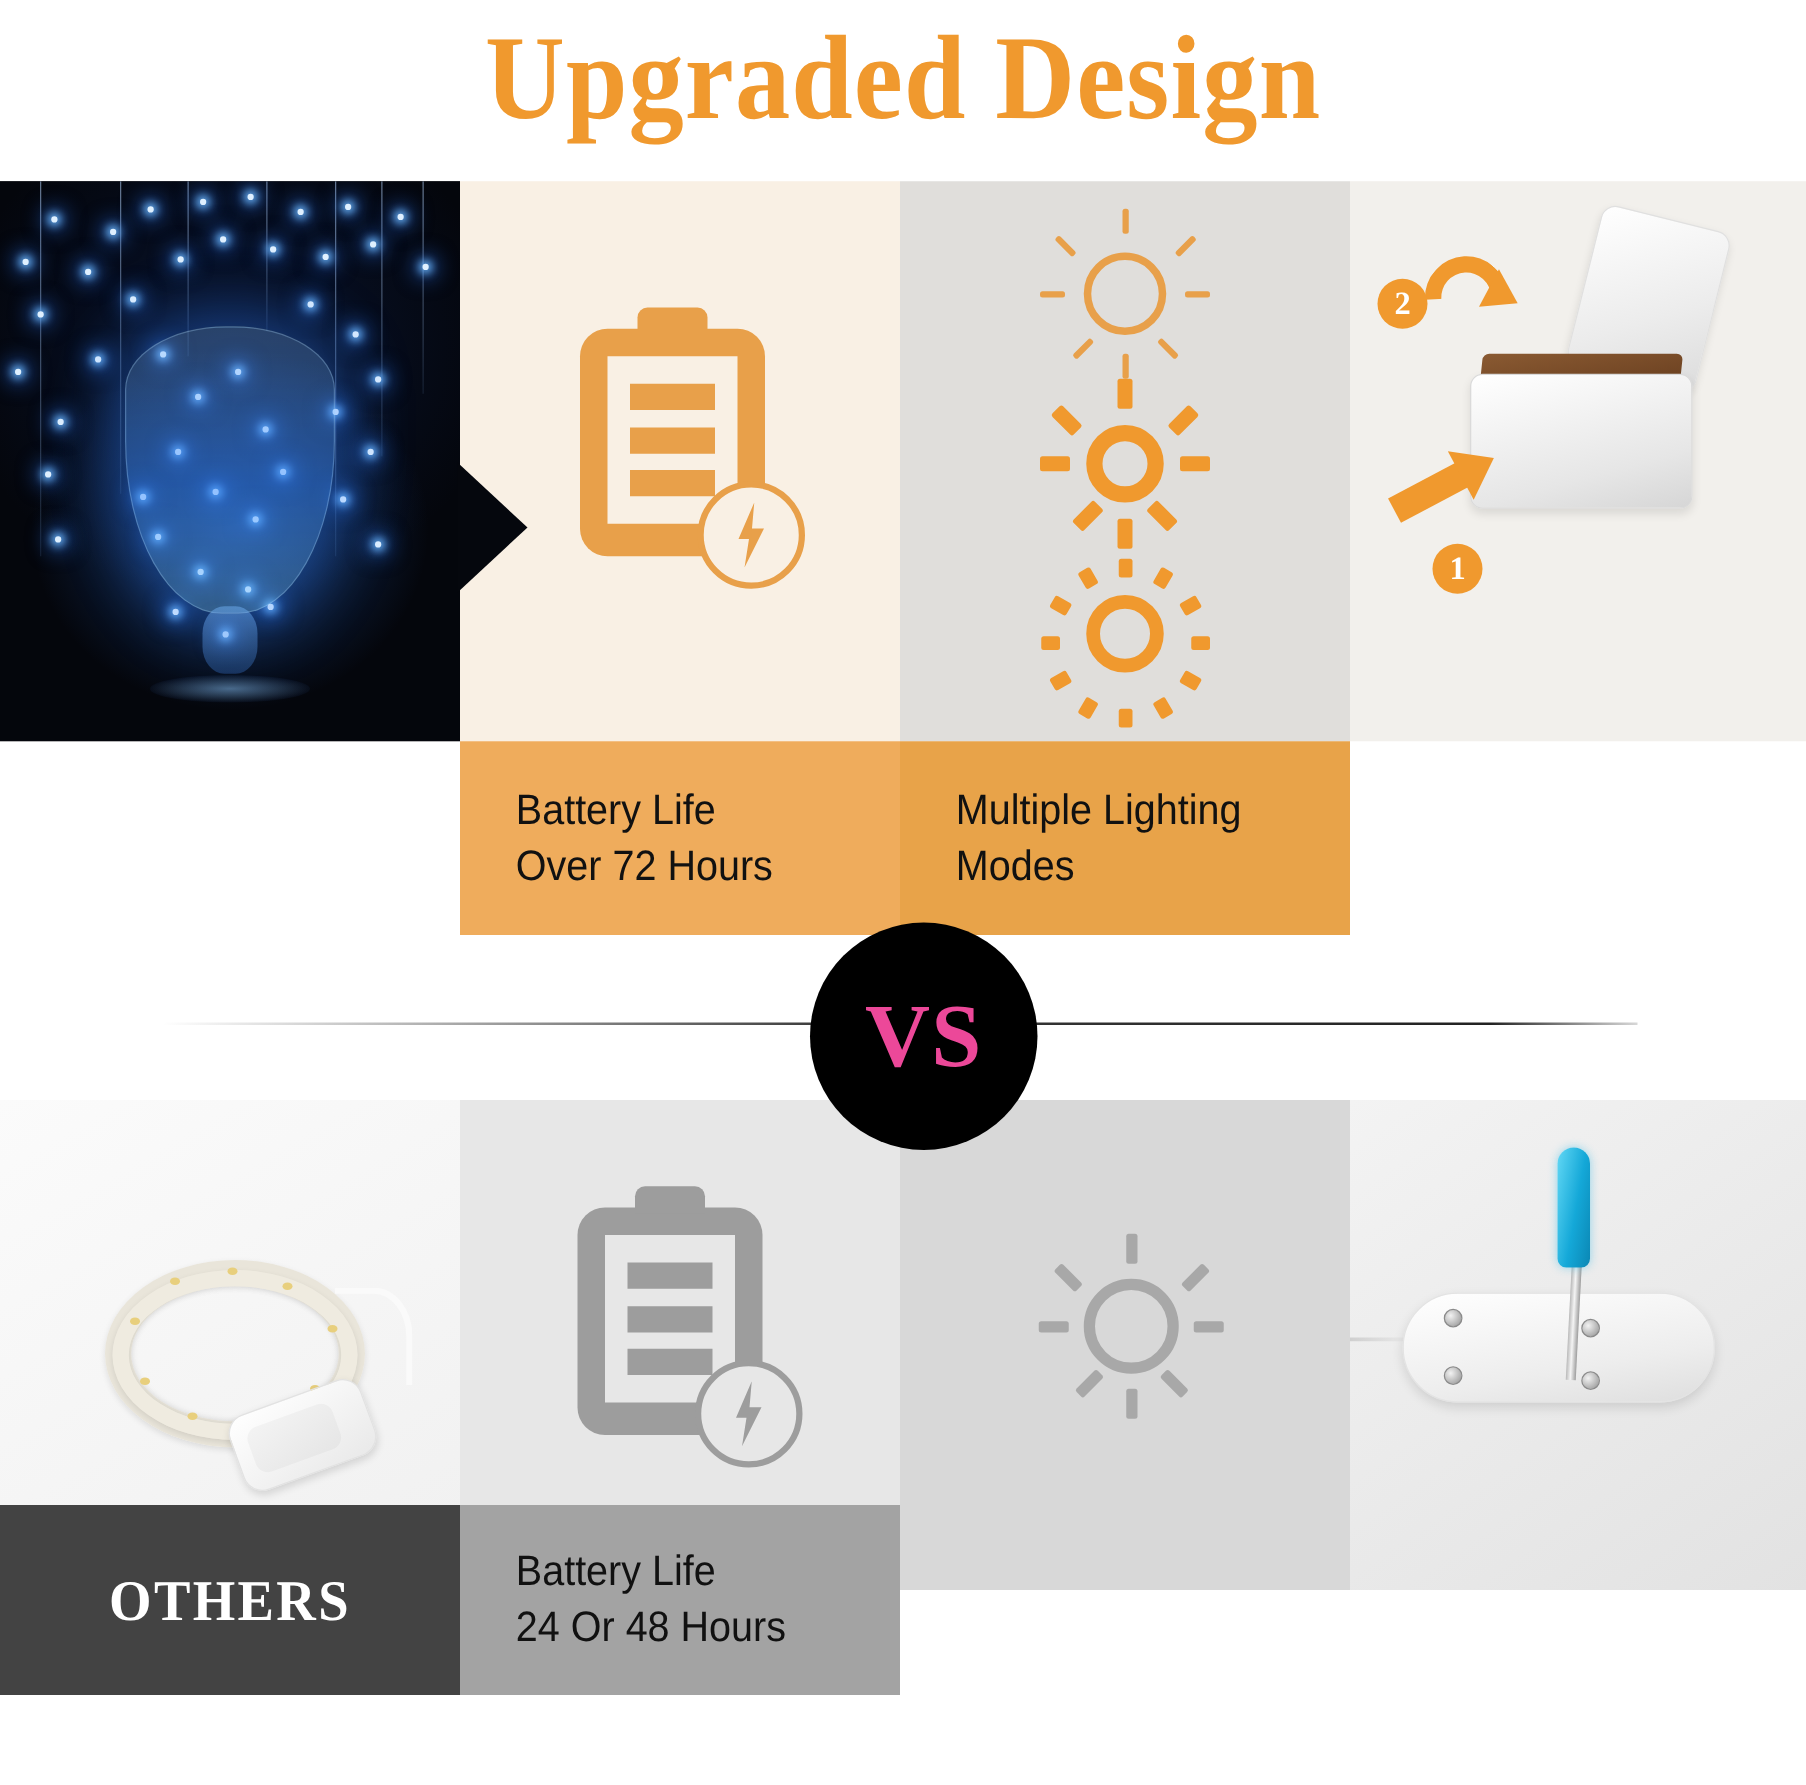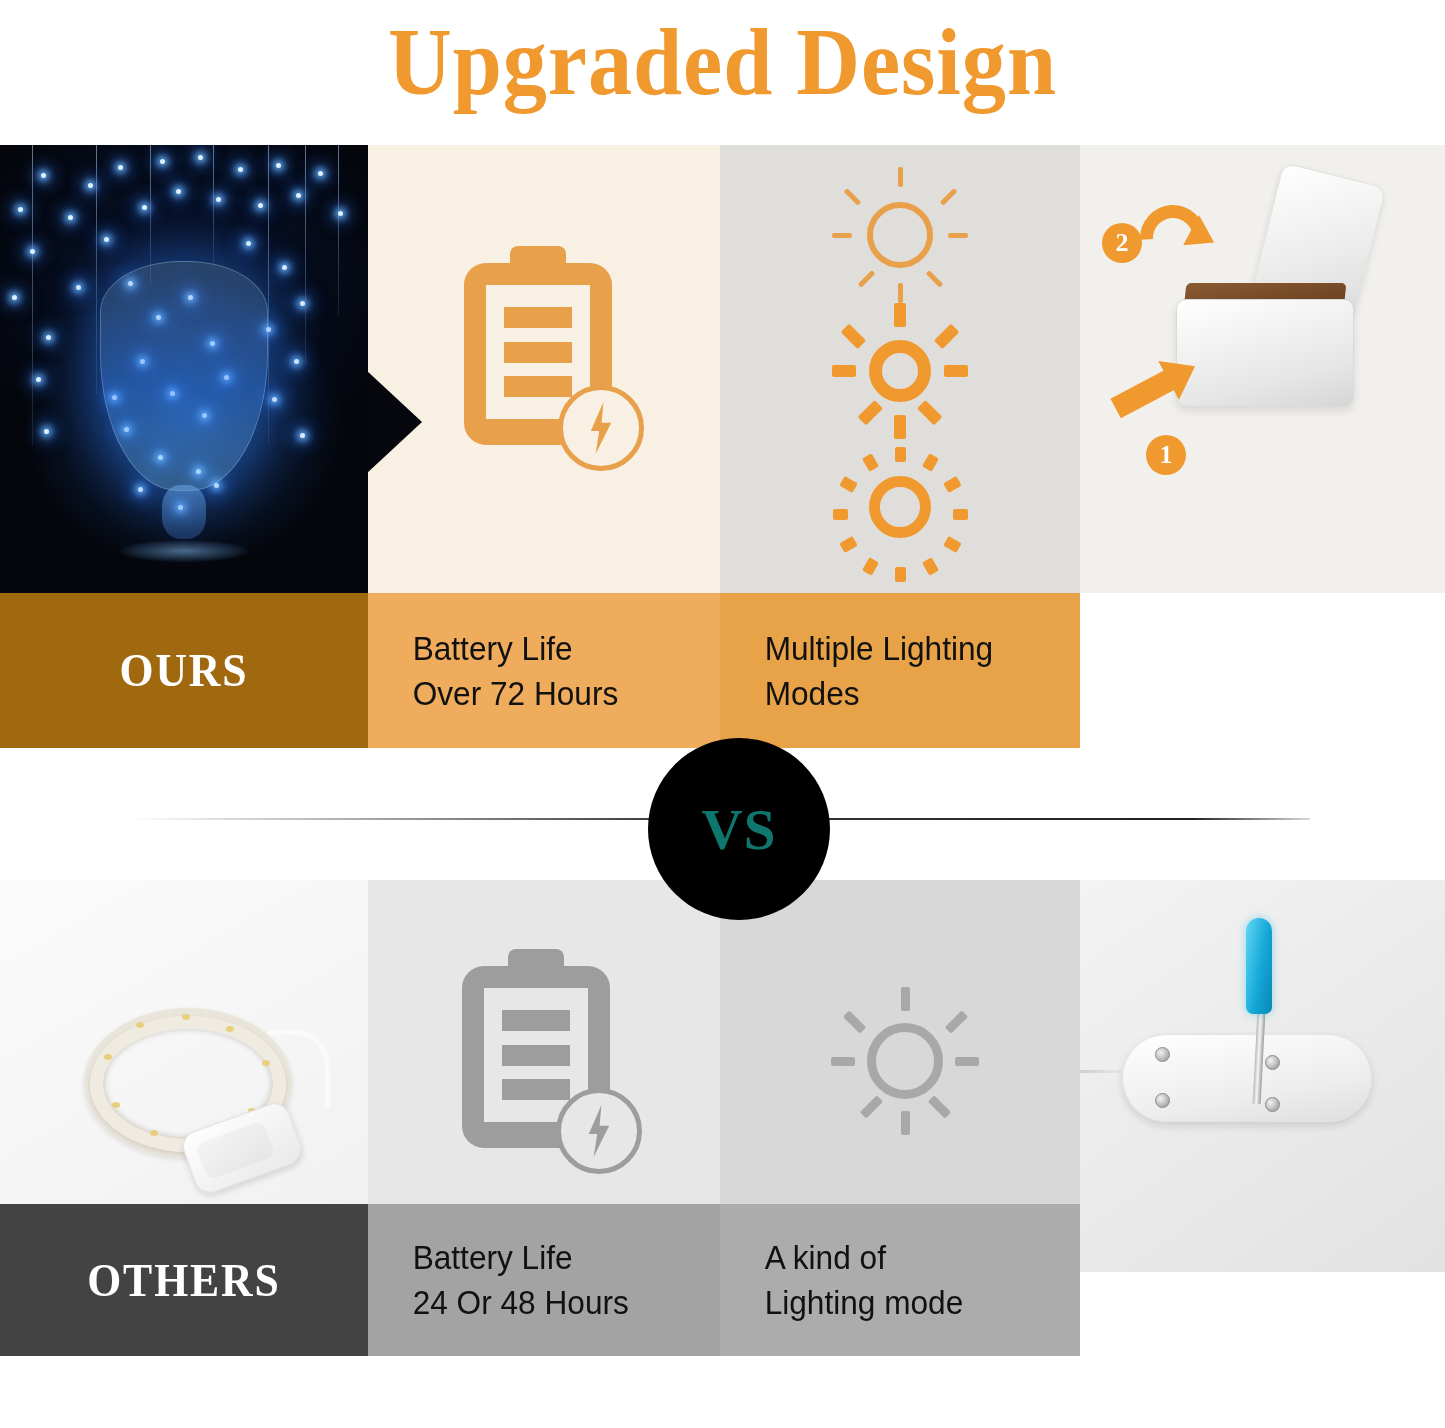--- a/index.html
+++ b/index.html
@@ -106,22 +106,22 @@
     background: linear-gradient(to right, rgba(60,60,60,0), #3a3a3a 45%, #222 90%, rgba(60,60,60,0.2));
     z-index: 4;
   }
   .vs-badge {
     position: absolute; left: 648px; top: 738px;
     width: 182px; height: 182px; border-radius: 50%;
     background: #000000;
     display: flex; align-items: center; justify-content: center;
     font-family: "Liberation Serif", serif;
     font-weight: bold;
-    font-size: 57px;
-    color: #0f766e;
+    font-size: 72px;
+    color: #ec4899;
     letter-spacing: 1px;
     z-index: 9;
   }
 
   
   .vase-photo { position: absolute; inset: 0; background:
       radial-gradient(ellipse 60% 45% at 50% 62%, rgba(40,110,220,0.45), rgba(3,6,14,0) 72%),
       radial-gradient(ellipse 80% 60% at 50% 30%, rgba(20,60,150,0.25), rgba(3,6,14,0) 75%),
       #04060c;
   }
@@ -437,23 +437,20 @@
         <div class="arrow-straight"></div>
         <div class="numbadge" style="left:22px; top:78px;">2</div>
         <div class="numbadge" style="left:66px; top:290px;">1</div>
       </div>
     </div>
   </div>
 
   <div class="arrow-pointer"></div>
 
   <div class="band" id="ours-label">
-    <div class="cell c1">
-      <div class="brand">OURS</div>
-    </div>
     <div class="cell c2">
       <div class="caption">
         <span>Battery Life</span>
         <span>Over 72 Hours</span>
       </div>
     </div>
     <div class="cell c3">
       <div class="caption">
         <span>Multiple Lighting</span>
         <span>Modes</span>
@@ -531,21 +528,15 @@
   <div class="band" id="others-label">
     <div class="cell c1">
       <div class="brand">OTHERS</div>
     </div>
     <div class="cell c2">
       <div class="caption">
         <span>Battery Life</span>
         <span>24 Or 48 Hours</span>
       </div>
     </div>
-    <div class="cell c3">
-      <div class="caption">
-        <span>A kind of</span>
-        <span>Lighting mode</span>
-      </div>
-    </div>
   </div>
 
 </div>
 
 </body></html>

